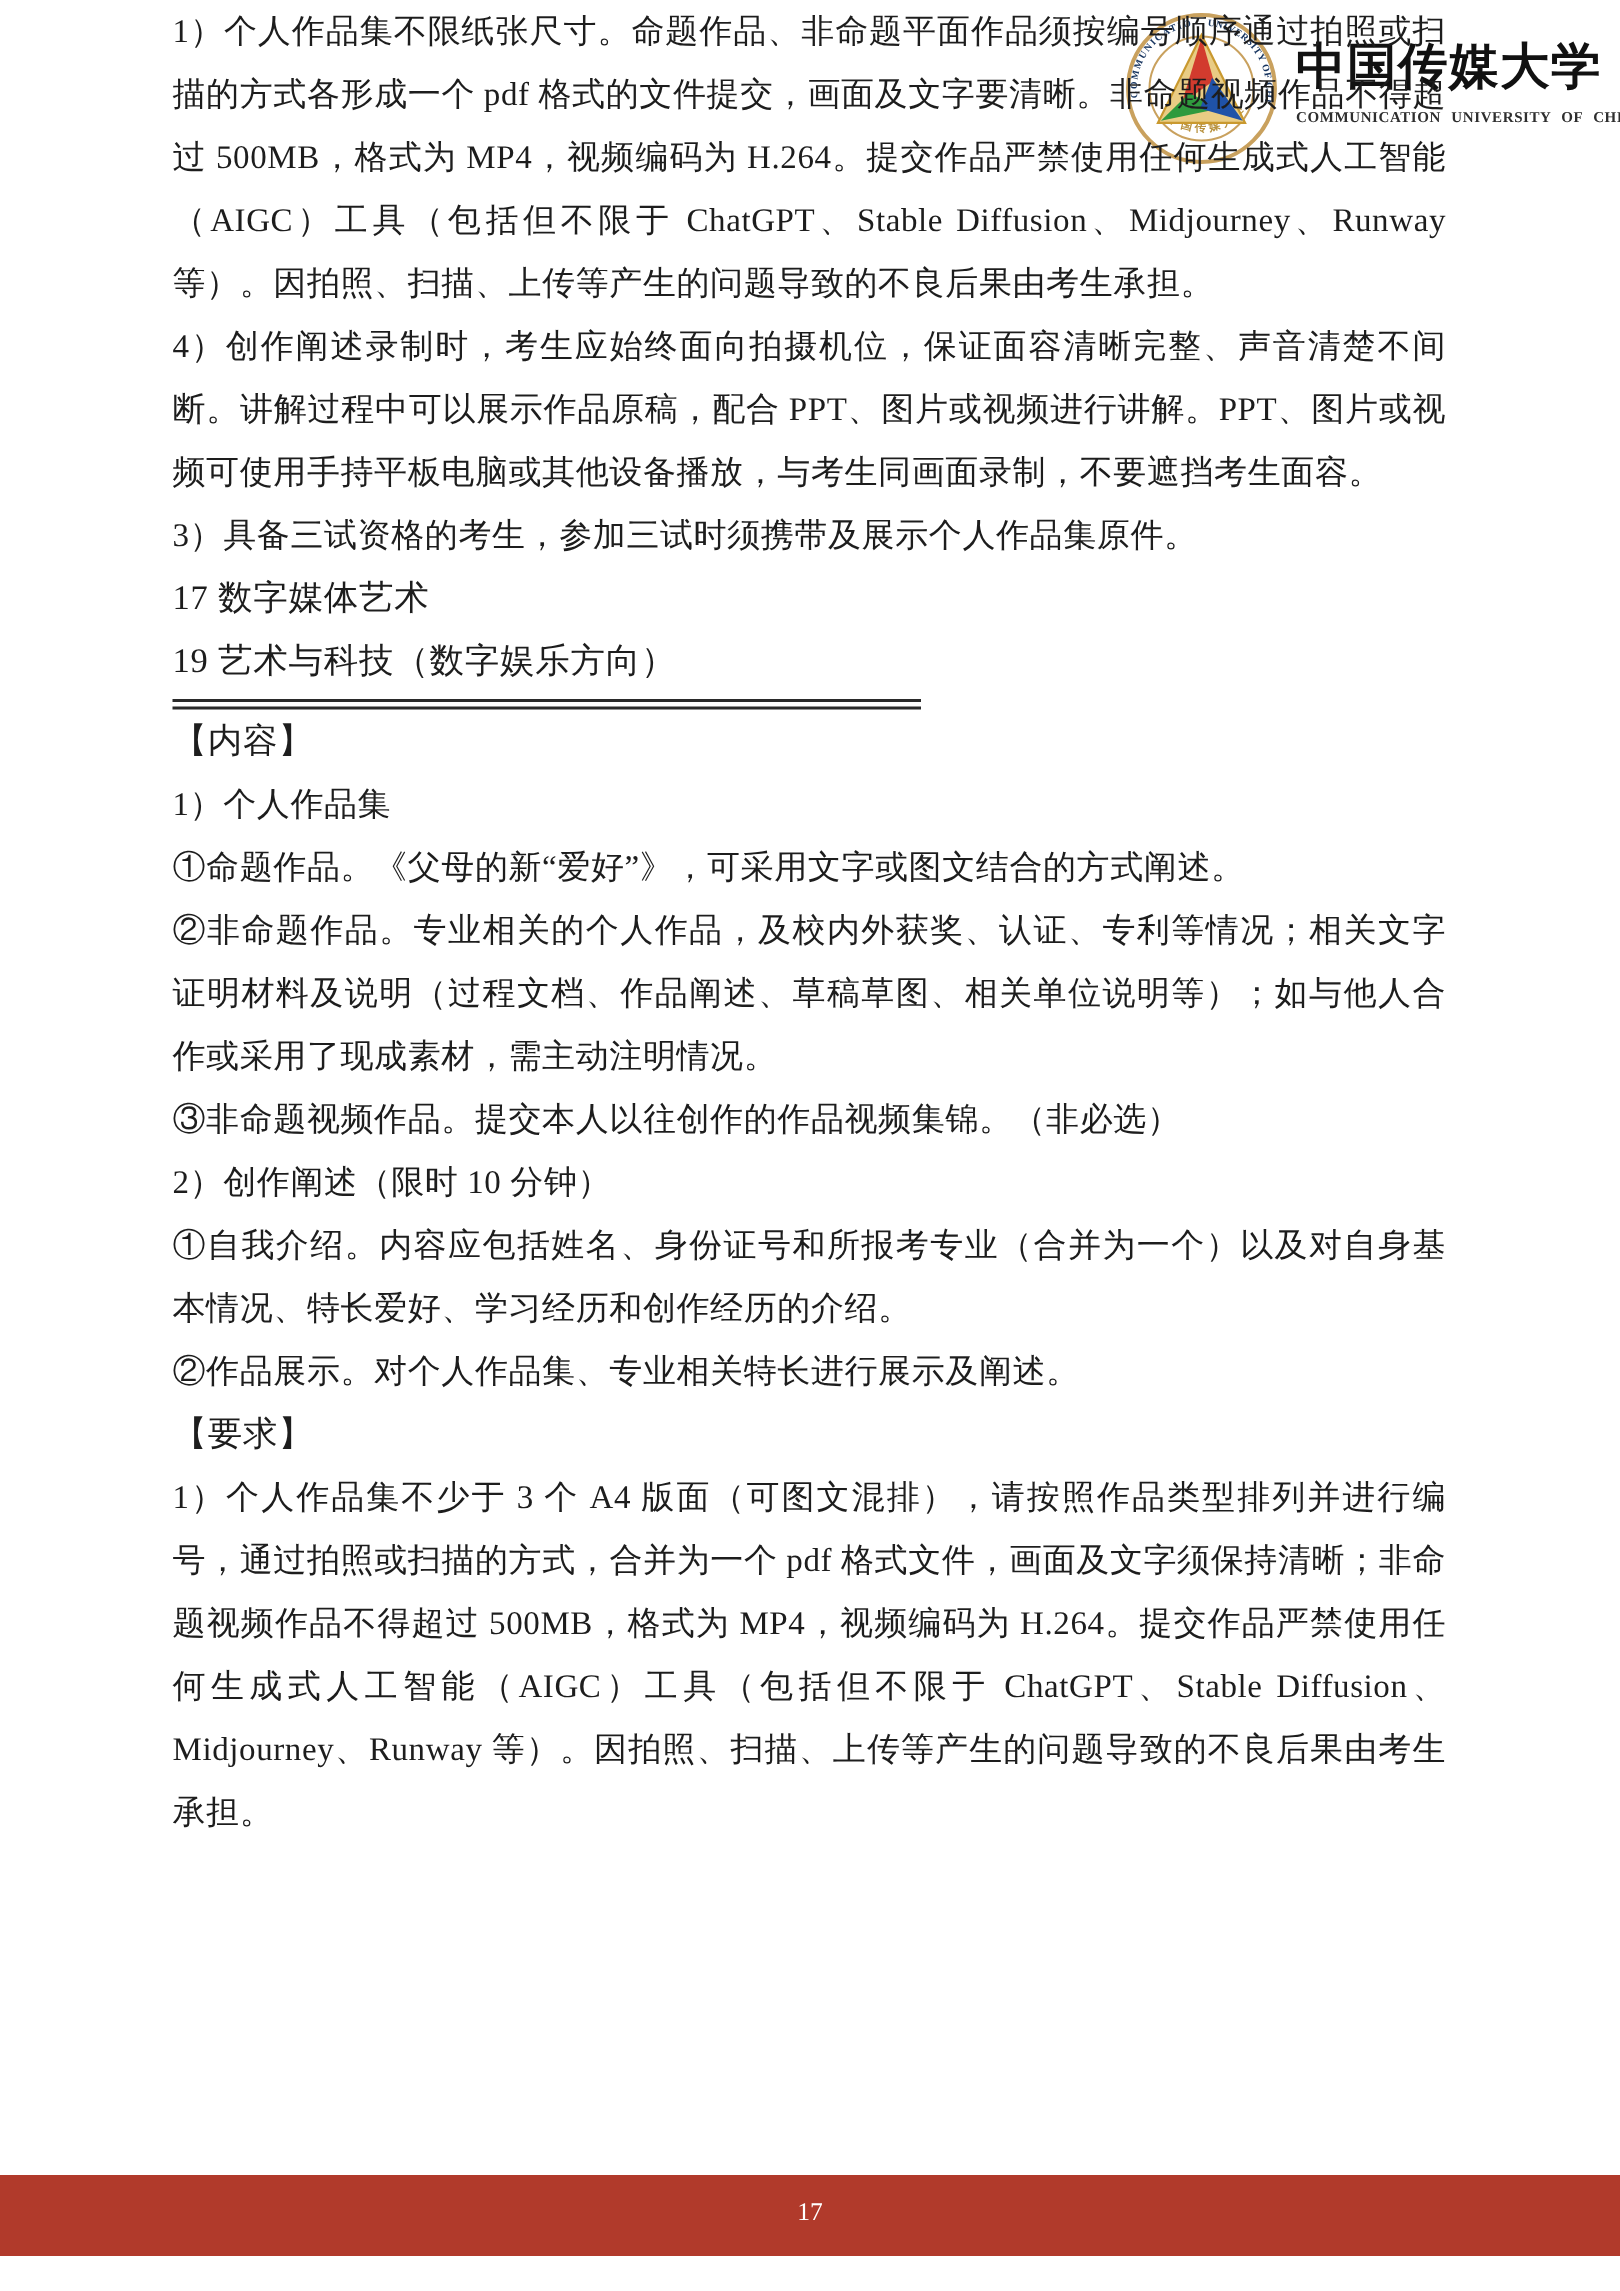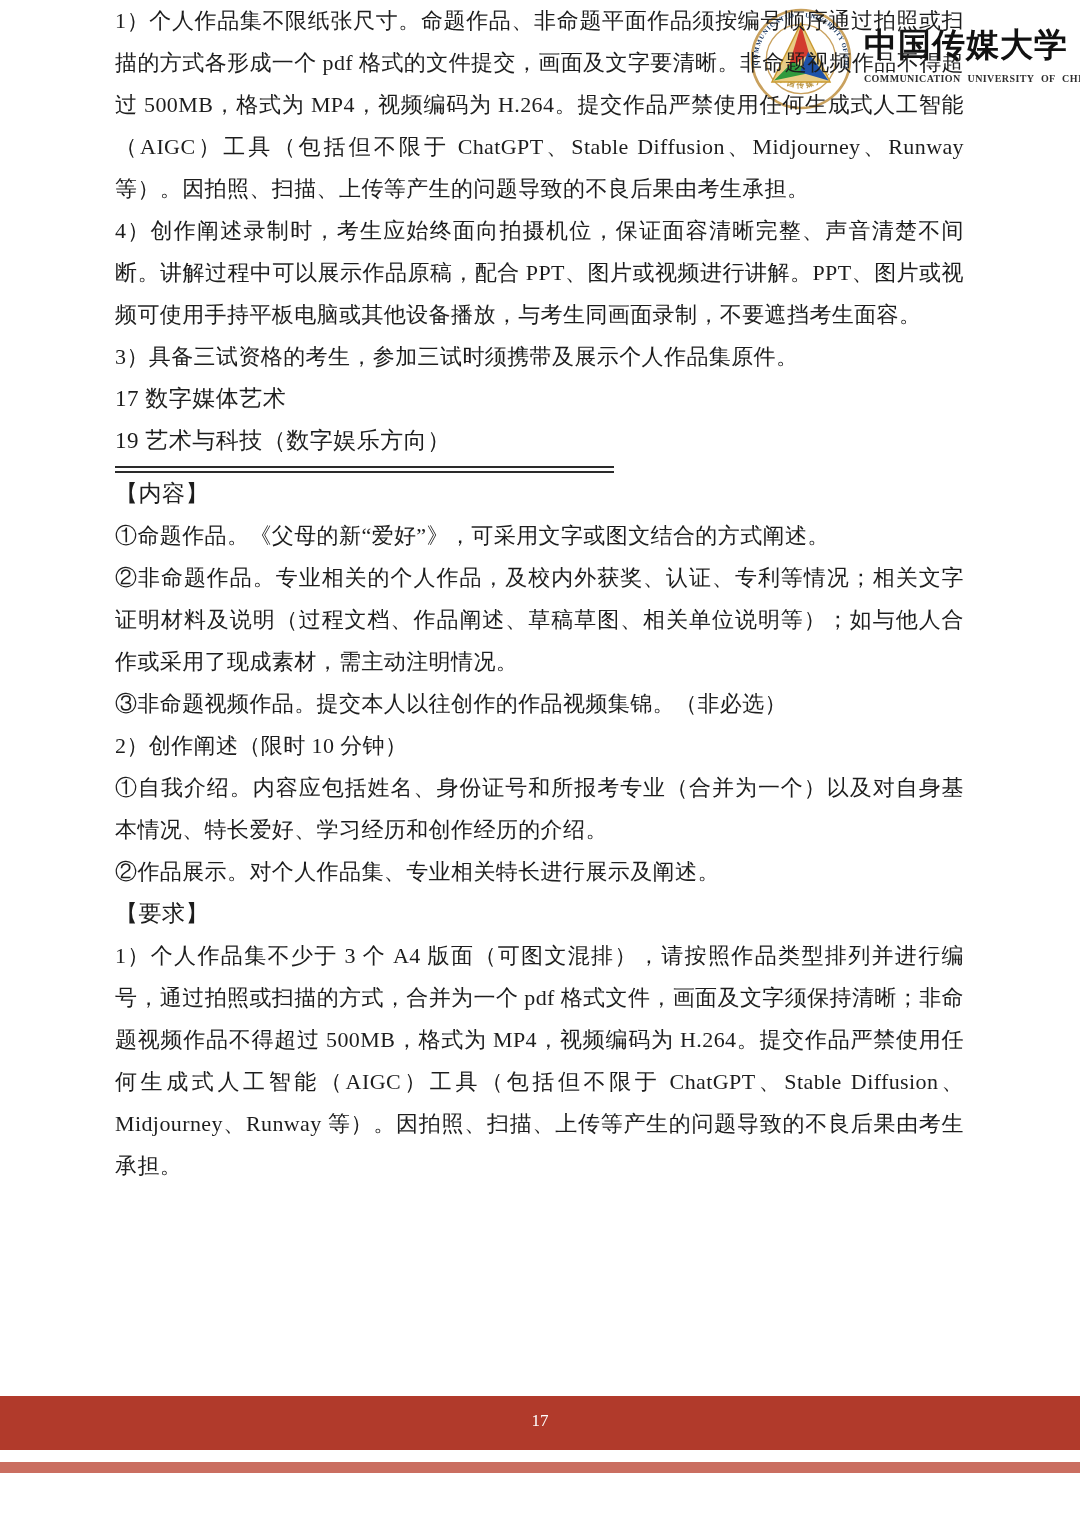--- a/index.html
+++ b/index.html
@@ -46,21 +46,21 @@
     border-top:2px solid #2a2a2a;border-bottom:2px solid #2a2a2a;
     margin-top:4px;
   }
   .h-content{margin-top:2px;}
   
   .footer-strip{
     position:absolute;left:0;top:1462px;width:1080px;height:11px;
     background:var(--footer-strip);
   }
   .footer-bar{
-    position:absolute;left:0;top:1396px;width:1080px;height:54px;
+    position:absolute;left:0;top:1450px;width:1080px;height:54px;
     background:var(--footer-red);
     color:#fff;text-align:center;font-size:17px;line-height:50px;
   }
 </style>
 </head>
 <body>
 
 <div class="page">
 
   <div class="logo">
@@ -98,20 +98,21 @@
   <div class="content">
     <p>1）个人作品集不限纸张尺寸。命题作品、非命题平面作品须按编号顺序通过拍照或扫描的方式各形成一个 pdf 格式的文件提交，画面及文字要清晰。非命题视频作品不得超过 500MB，格式为 MP4，视频编码为 H.264。提交作品严禁使用任何生成式人工智能（AIGC）工具（包括但不限于 ChatGPT、Stable Diffusion、Midjourney、Runway 等）。因拍照、扫描、上传等产生的问题导致的不良后果由考生承担。</p>
     <p>4）创作阐述录制时，考生应始终面向拍摄机位，保证面容清晰完整、声音清楚不间断。讲解过程中可以展示作品原稿，配合 PPT、图片或视频进行讲解。PPT、图片或视频可使用手持平板电脑或其他设备播放，与考生同画面录制，不要遮挡考生面容。</p>
     <p>3）具备三试资格的考生，参加三试时须携带及展示个人作品集原件。</p>
 
     <p class="heading h-sec17">17 数字媒体艺术</p>
     <p class="heading">19 艺术与科技（数字娱乐方向）</p>
     <div class="dbl-line"></div>
 
     <p class="heading h-content">【内容】</p>
+    <p>1）个人作品集</p>
     <p>①命题作品。《父母的新“爱好”》，可采用文字或图文结合的方式阐述。</p>
     <p>②非命题作品。专业相关的个人作品，及校内外获奖、认证、专利等情况；相关文字证明材料及说明（过程文档、作品阐述、草稿草图、相关单位说明等）；如与他人合作或采用了现成素材，需主动注明情况。</p>
     <p>③非命题视频作品。提交本人以往创作的作品视频集锦。（非必选）</p>
     <p>2）创作阐述（限时 10 分钟）</p>
     <p>①自我介绍。内容应包括姓名、身份证号和所报考专业（合并为一个）以及对自身基本情况、特长爱好、学习经历和创作经历的介绍。</p>
     <p>②作品展示。对个人作品集、专业相关特长进行展示及阐述。</p>
 
     <p class="heading">【要求】</p>
     <p>1）个人作品集不少于 3 个 A4 版面（可图文混排），请按照作品类型排列并进行编号，通过拍照或扫描的方式，合并为一个 pdf 格式文件，画面及文字须保持清晰；非命题视频作品不得超过 500MB，格式为 MP4，视频编码为 H.264。提交作品严禁使用任何生成式人工智能（AIGC）工具（包括但不限于 ChatGPT、Stable Diffusion、Midjourney、Runway 等）。因拍照、扫描、上传等产生的问题导致的不良后果由考生承担。</p>
   </div>

